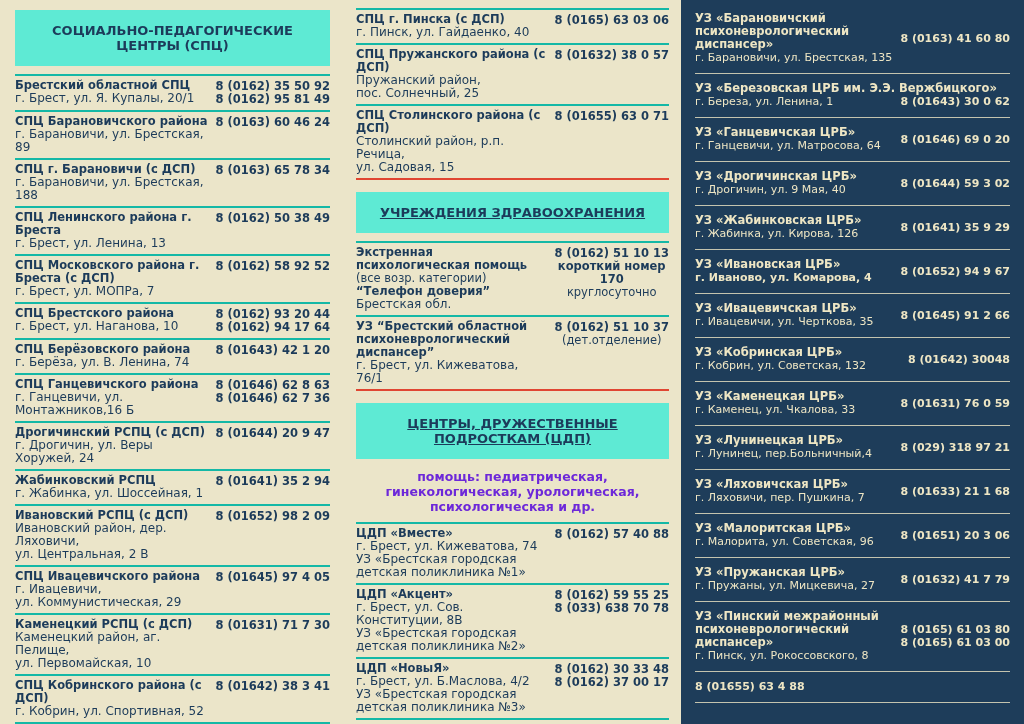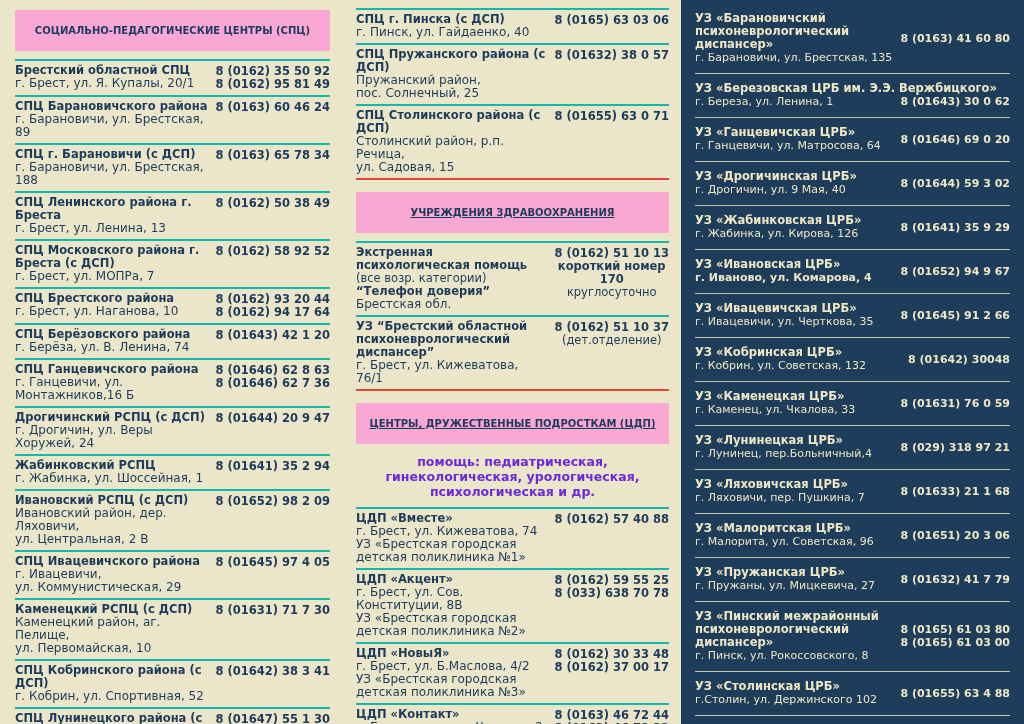--- a/index.html
+++ b/index.html
@@ -11,24 +11,24 @@
     font-size:11px;
     line-height:13px;
   }
   .page { display:flex; width:1024px; height:724px; }
   .col { height:724px; }
   .col-left  { width:340px; padding:10px 10px 0 15px; }
   .col-mid   { width:341px; padding:8px 12px 0 16px; }
   .col-right { width:343px; background:#1e3d5a; color:#eee6c4; padding:4px 14px 0 14px; }
 
   .banner {
-    background:#f9a8d4;
+    background:#5eead4;
     color:#1c3b5a;
     font-weight:bold;
-    font-size:10px;
+    font-size:13px;
     line-height:15px;
     text-align:center;
     padding:13px 4px;
     margin-bottom:8px;
   }
   .entries > .entry { border-top:2px solid #14b8a6; padding:3px 0 4px 0; }
   .entries { border-bottom:2px solid #e04632; }
 
   .entry { display:flex; justify-content:space-between; gap:6px; }
   .e-left { flex:1 1 auto; min-width:0; }
@@ -475,24 +475,20 @@
               <div class="h-addr">г. Пинск, ул. Рокоссовского, 8</div>
             </div>
             <div class="h-phones">
               <div>8 (0165) 61 03 80</div>
               <div>8 (0165) 61 03 00</div>
             </div>
           </div>
         </div>
         <div class="h-entry">
           <div class="h-row">
-            <div class="h-left">
-              <div class="h-title">УЗ «Столинская ЦРБ»</div>
-              <div class="h-addr">г.Столин, ул. Держинского 102</div>
-            </div>
             <div class="h-phones">
               <div>8 (01655) 63 4 88</div>
             </div>
           </div>
         </div>
       </div>
 
   </div>
 
 </div>

